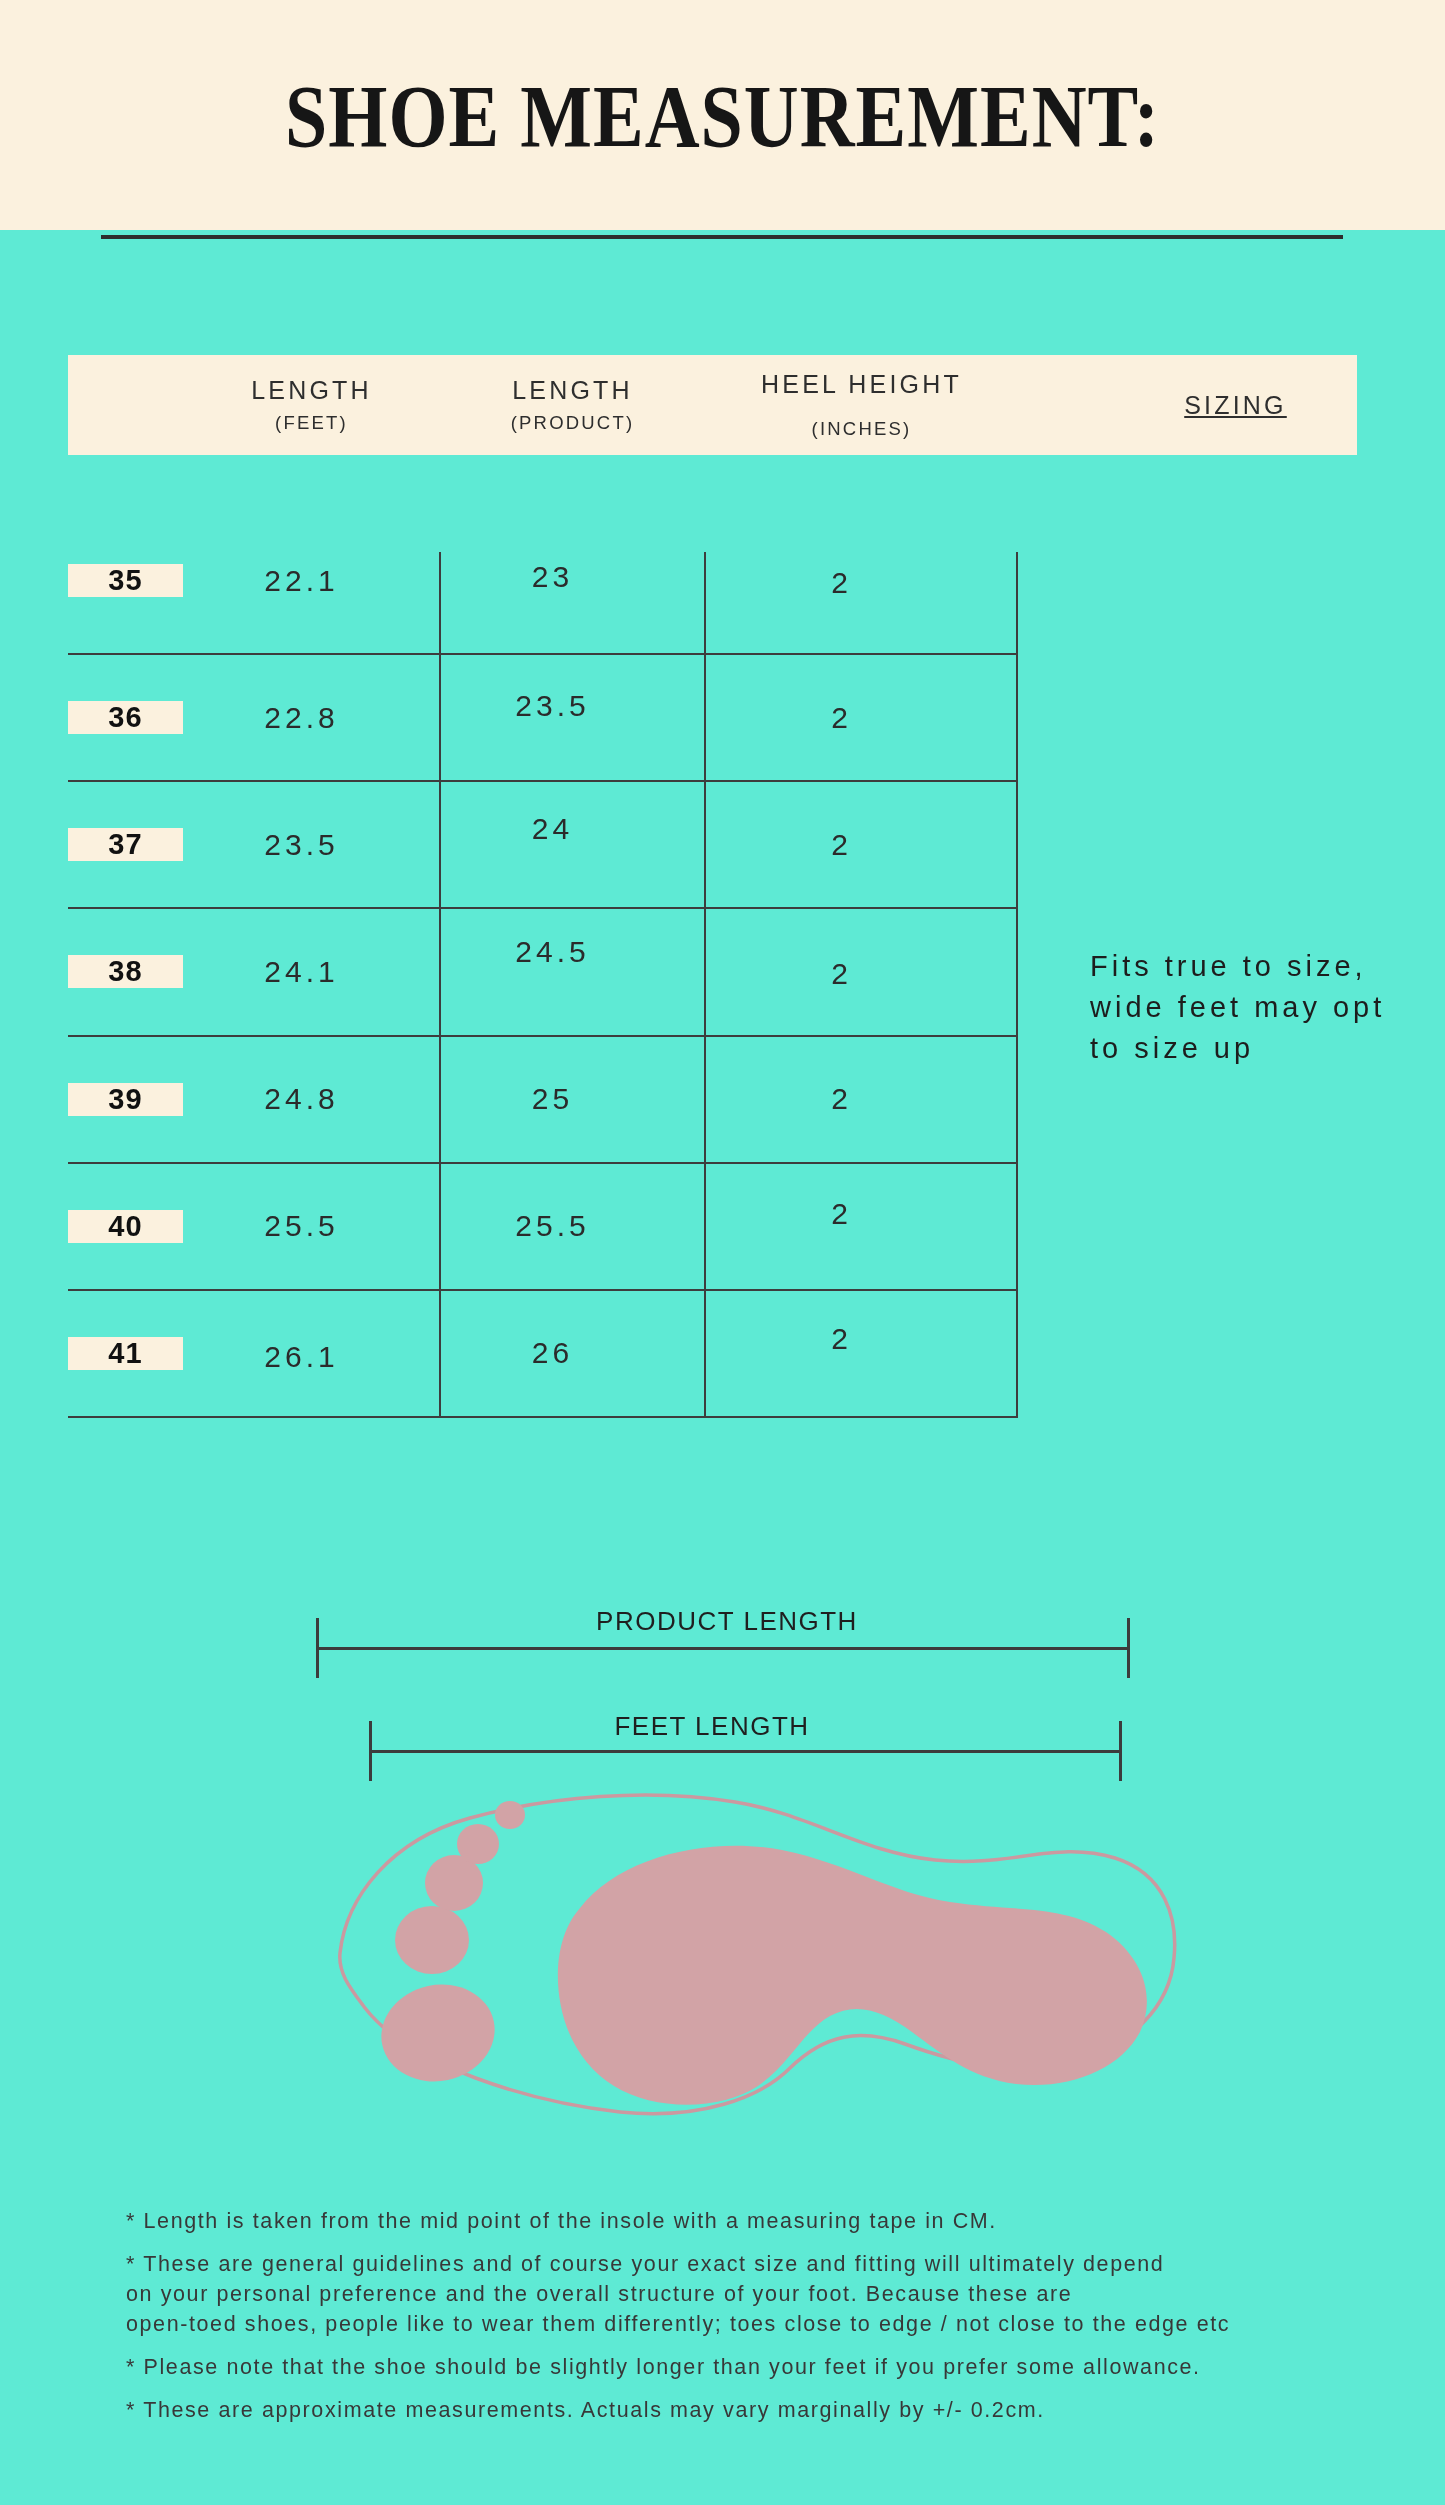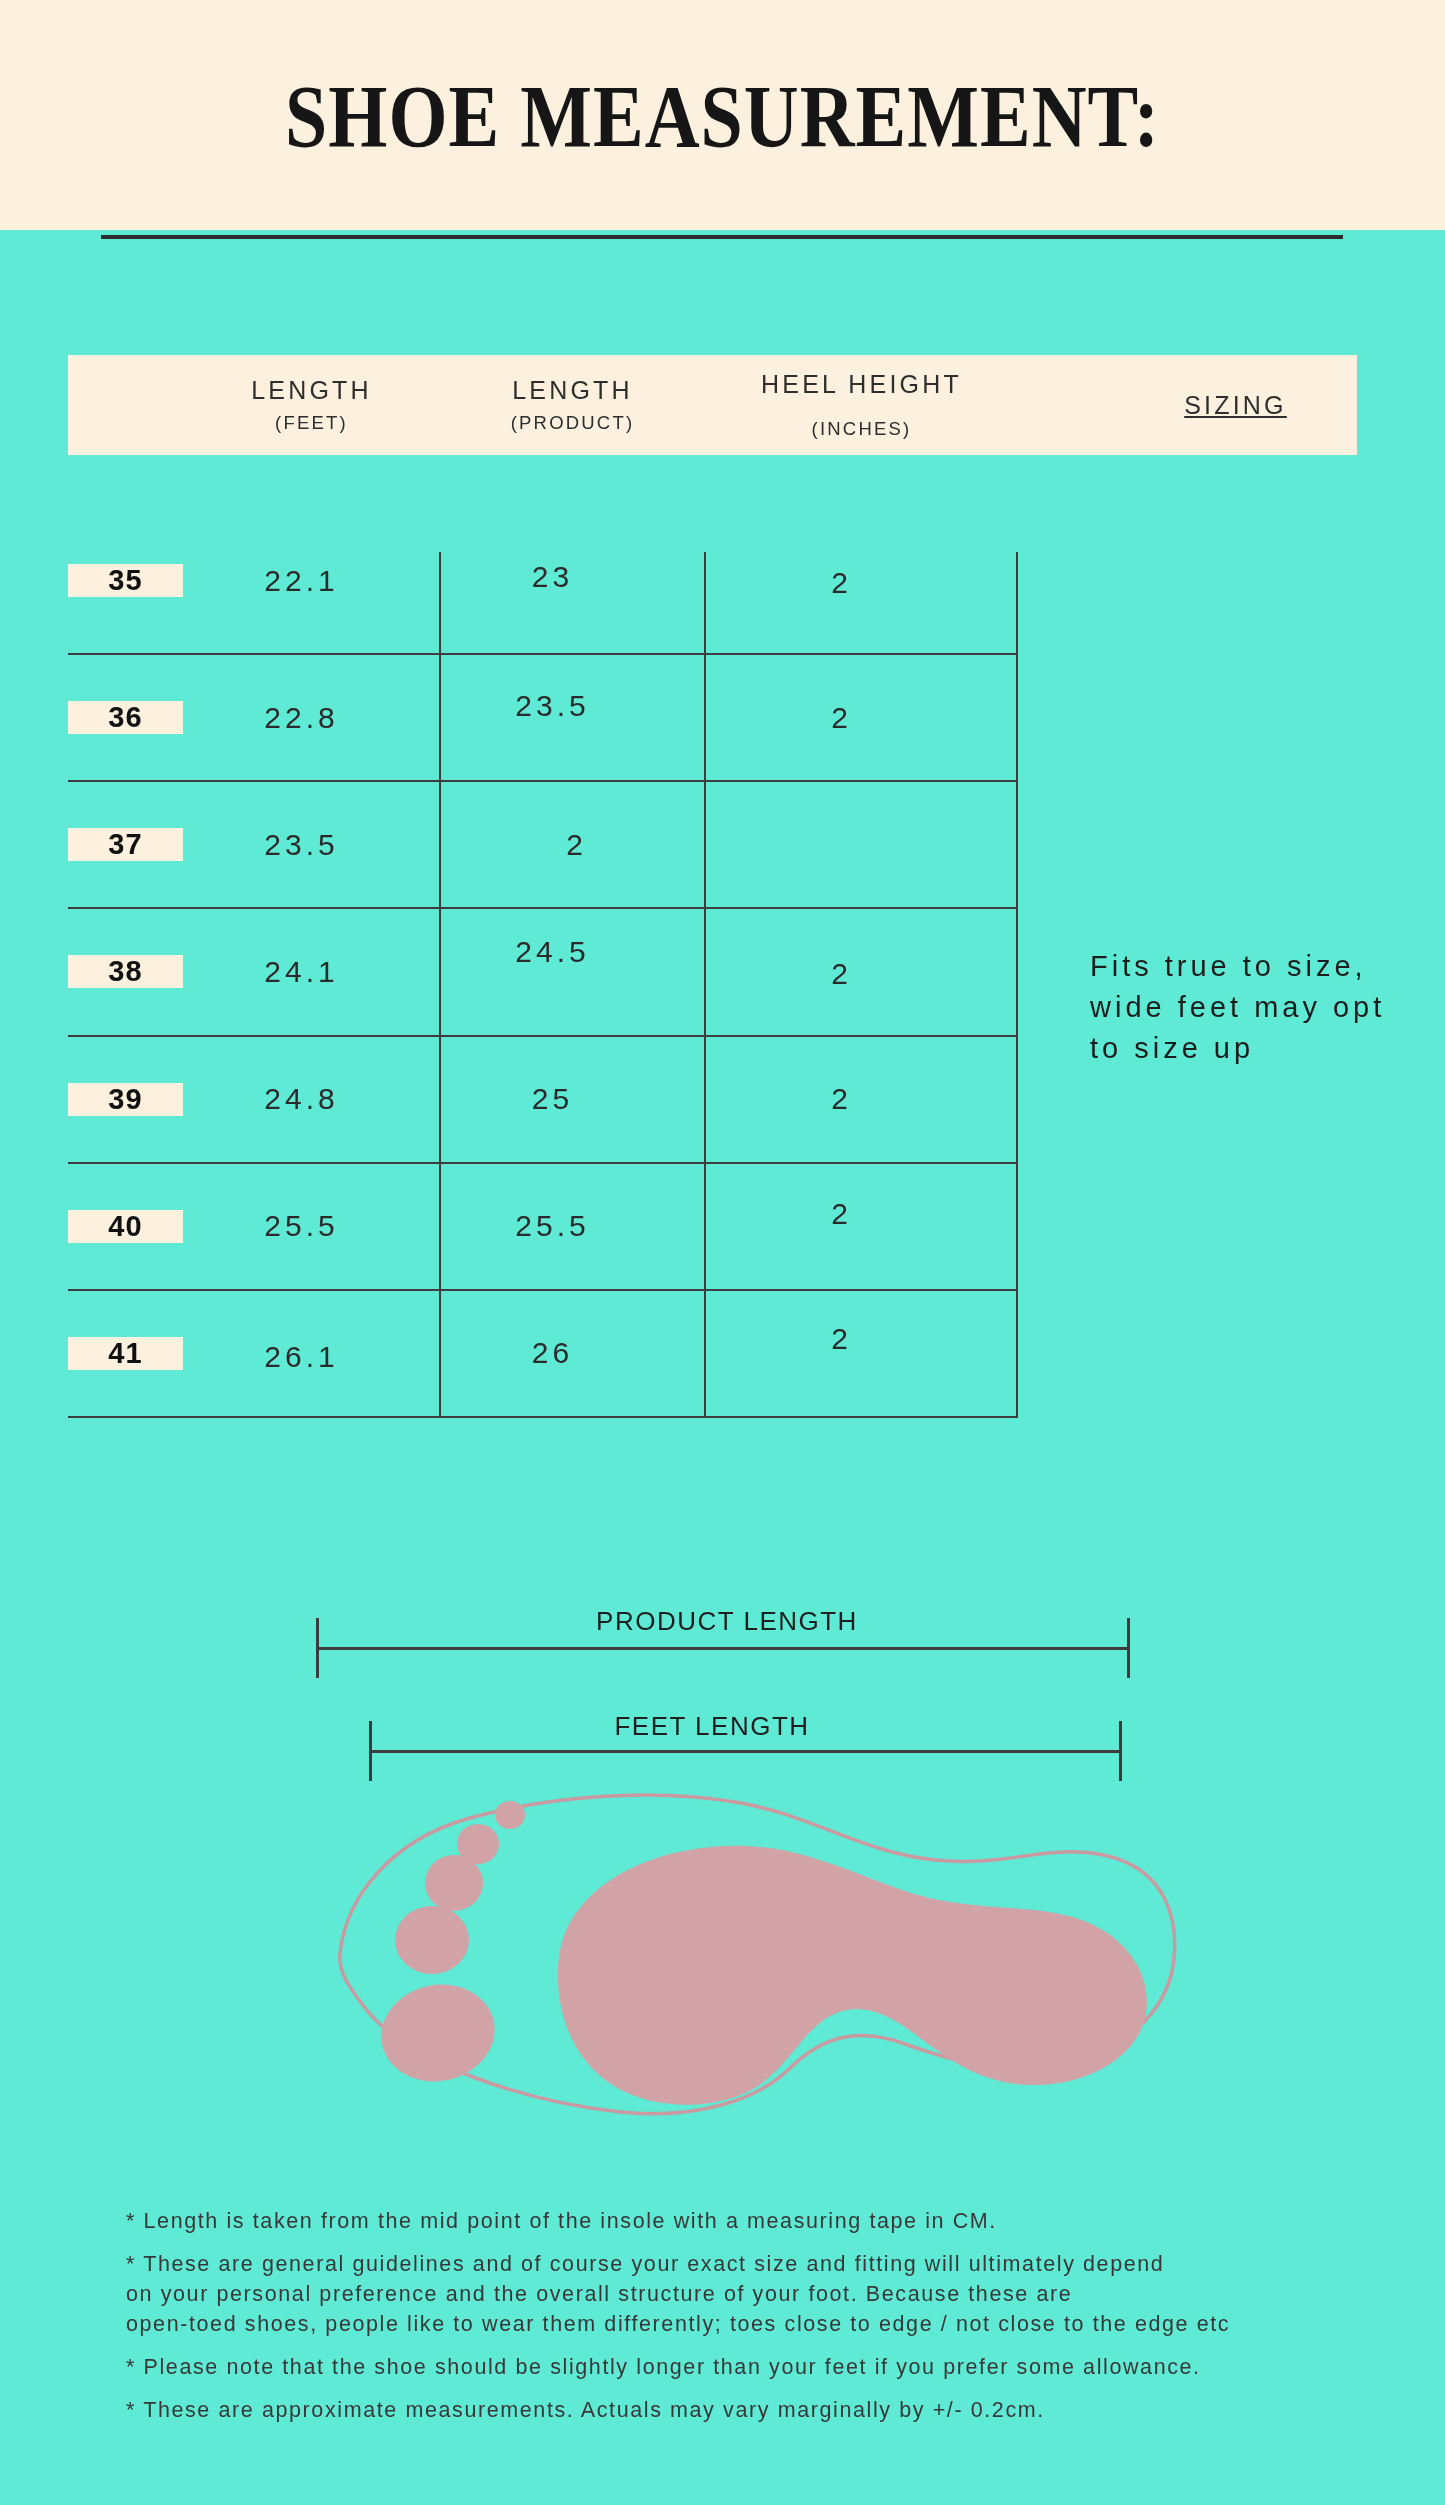--- a/index.html
+++ b/index.html
@@ -141,20 +141,21 @@
   <div class="row">
     <div class="cell size">36</div>
     <div class="cell feet">22.8</div>
     <div class="cell product">23.5</div>
     <div class="cell heel">2</div>
   </div>
 
   <div class="row">
     <div class="cell size">37</div>
     <div class="cell feet">23.5</div>
+    <div class="cell product">24</div>
     <div class="cell heel">2</div>
   </div>
 
   <div class="row">
     <div class="cell size">38</div>
     <div class="cell feet">24.1</div>
     <div class="cell product">24.5</div>
     <div class="cell heel">2</div>
   </div>
 

